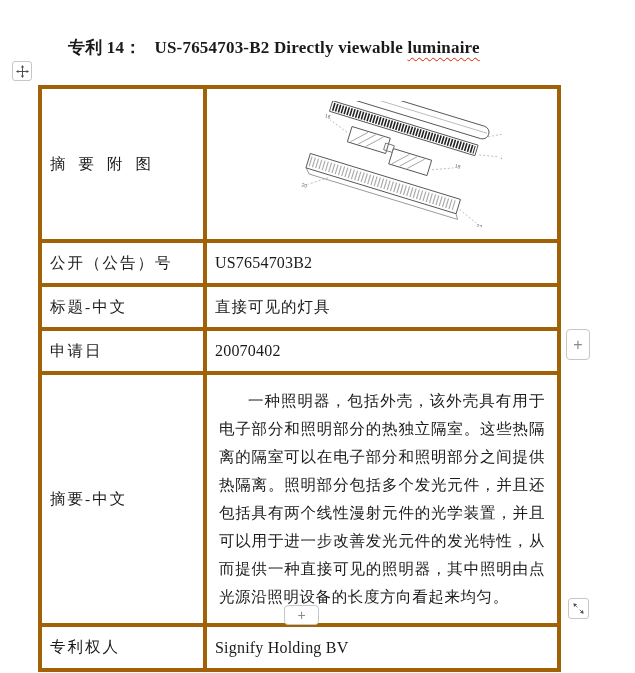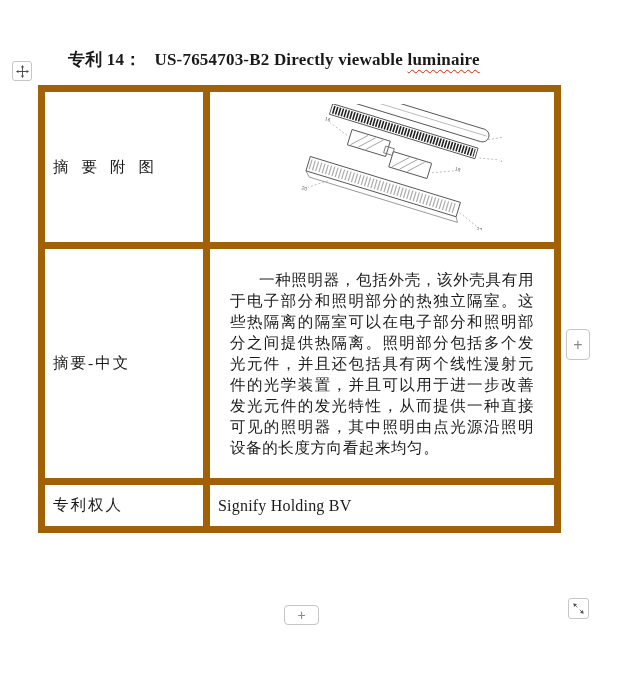--- a/index.html
+++ b/index.html
@@ -4,53 +4,53 @@
 <style>
   html,body{margin:0;padding:0}
   body{
     width:635px;height:673px;position:relative;overflow:hidden;
     background:#ffffff;color:#1a1a1a;
     font-family:"Liberation Serif","DejaVu Serif",serif;
   }
 
   
   .doc-title{
-    position:absolute;left:68px;top:48px;
+    position:absolute;left:68px;top:36px;
     font-size:17px;font-weight:bold;white-space:nowrap;letter-spacing:.2px;
   }
   .doc-title .gap{display:inline-block;width:13px}
   .misspelled{
     text-decoration:underline wavy #e22000;
     text-decoration-thickness:1px;
     text-underline-offset:4px;
     text-decoration-skip-ink:none;
   }
 
   
   table.patent{
     position:absolute;left:38px;top:85px;width:523px;
     border-collapse:collapse;table-layout:fixed;
     border:2px solid #000;
   }
   table.patent td{
-    border:7px solid #a16207;
+    border:4px solid #a16207;
     font-size:15.5px;
     vertical-align:middle;
     padding:8px;
     overflow:hidden;
   }
   col.c1{width:165px}
   td.lbl{padding-left:38px;letter-spacing:2px}
   tr.r-figure td.lbl{letter-spacing:13px}
   td.val{padding-left:38px;letter-spacing:1px}
   td.val.latin{letter-spacing:.2px;font-size:16px}
   td.abstract{vertical-align:top;padding:4px 6px 2px 9px}
   .abstract p{
-    margin:12px;text-align:justify;text-indent:29px;
-    line-height:21px;letter-spacing:.6px;
+    margin:4px;text-align:justify;text-indent:29px;
+    line-height:28px;letter-spacing:.6px;
   }
   
   tr.r-figure td{height:134px}
   tr.r-sm td{height:24px}
   tr.r-abs td{height:193px}
   tr.r-sm2 td{height:25px}
   tr.r-last td{height:22px}
   td.figcell{vertical-align:middle}
   .fig-wrap{display:flex;justify-content:center;align-items:center;height:100%}
   .fig-wrap svg{margin-left:28px}
@@ -137,23 +137,35 @@
               <text x="163" y="49">18</text>
                   <text x="22" y="112">20</text>
               <text x="201" y="100">22</text>
             </g>
           </g>
         </svg>
       </div>
     </td>
   </tr>
 
+  <tr class="r-sm">
+    <td class="lbl">公开（公告）号</td>
+    <td class="val latin">US7654703B2</td>
+  </tr>
+
+  <tr class="r-sm">
+    <td class="lbl">标题-中文</td>
+    <td class="val">直接可见的灯具</td>
+  </tr>
 
 
-
+  <tr class="r-sm">
+    <td class="lbl">申请日</td>
+    <td class="val latin">20070402</td>
+  </tr>
 
   <tr class="r-abs">
     <td class="lbl">摘要-中文</td>
     <td class="abstract">
       <p>一种照明器，包括外壳，该外壳具有用于电子部分和照明部分的热独立隔室。这些热隔离的隔室可以在电子部分和照明部分之间提供热隔离。照明部分包括多个发光元件，并且还包括具有两个线性漫射元件的光学装置，并且可以用于进一步改善发光元件的发光特性，从而提供一种直接可见的照明器，其中照明由点光源沿照明设备的长度方向看起来均匀。</p>
     </td>
   </tr>
 
 
 

